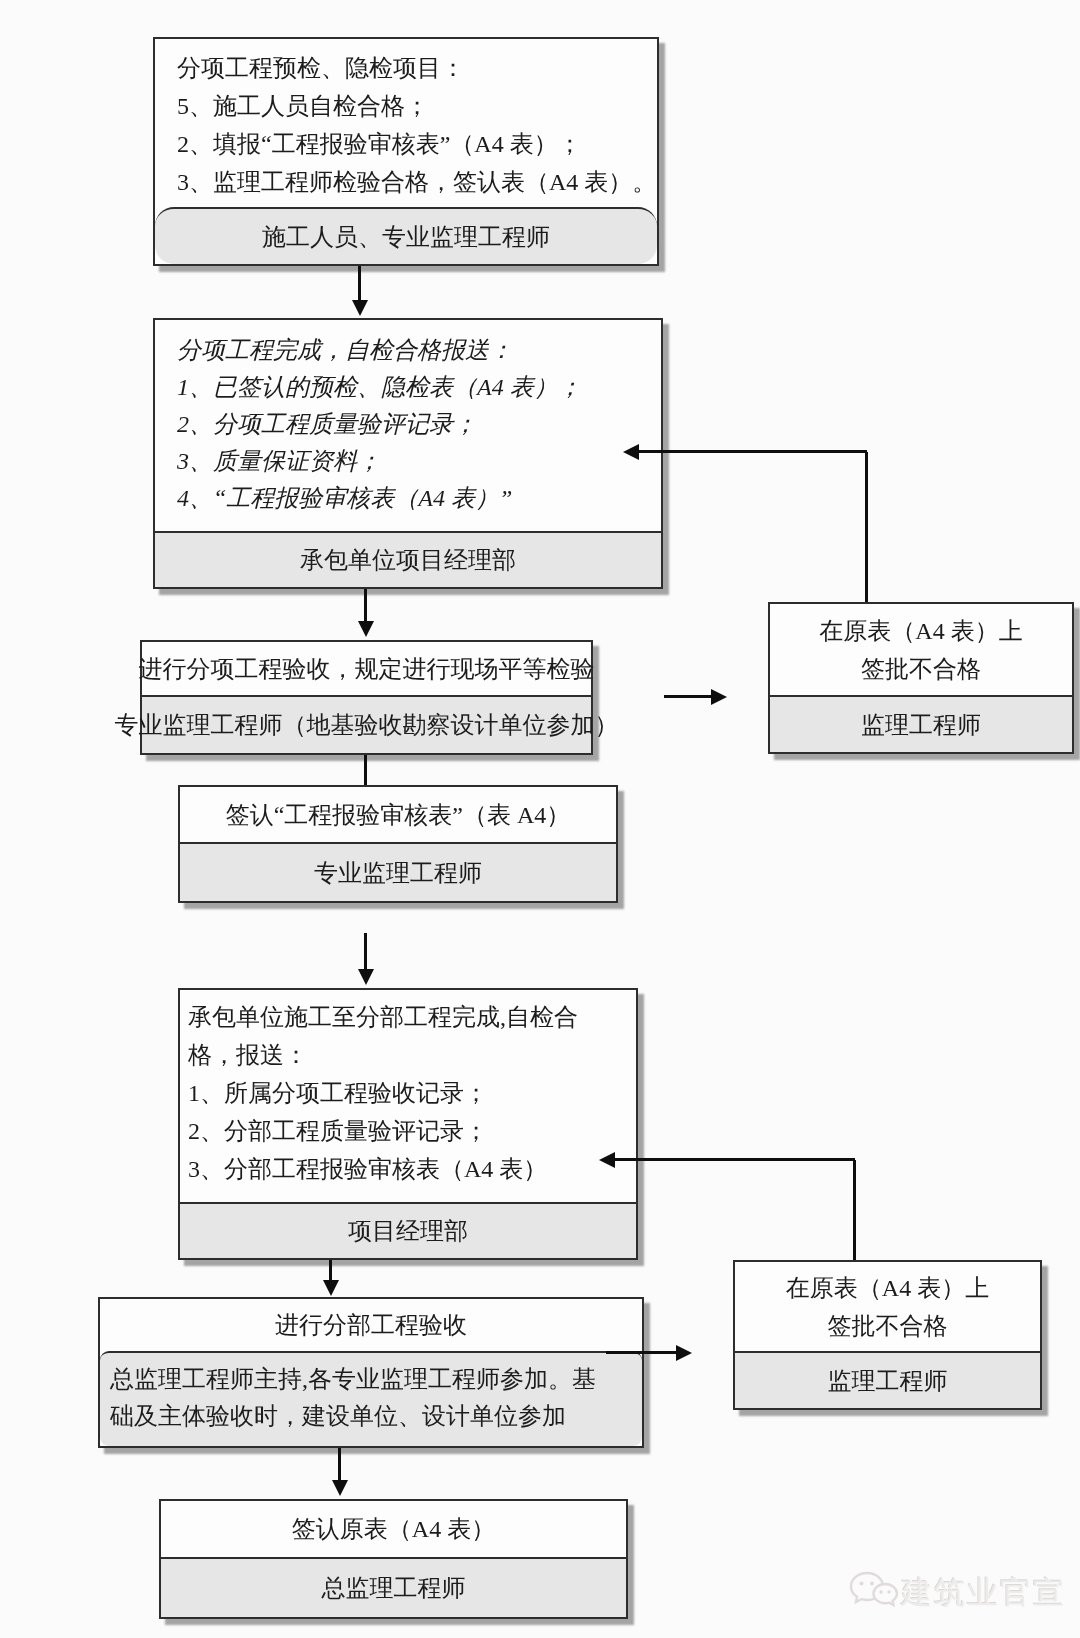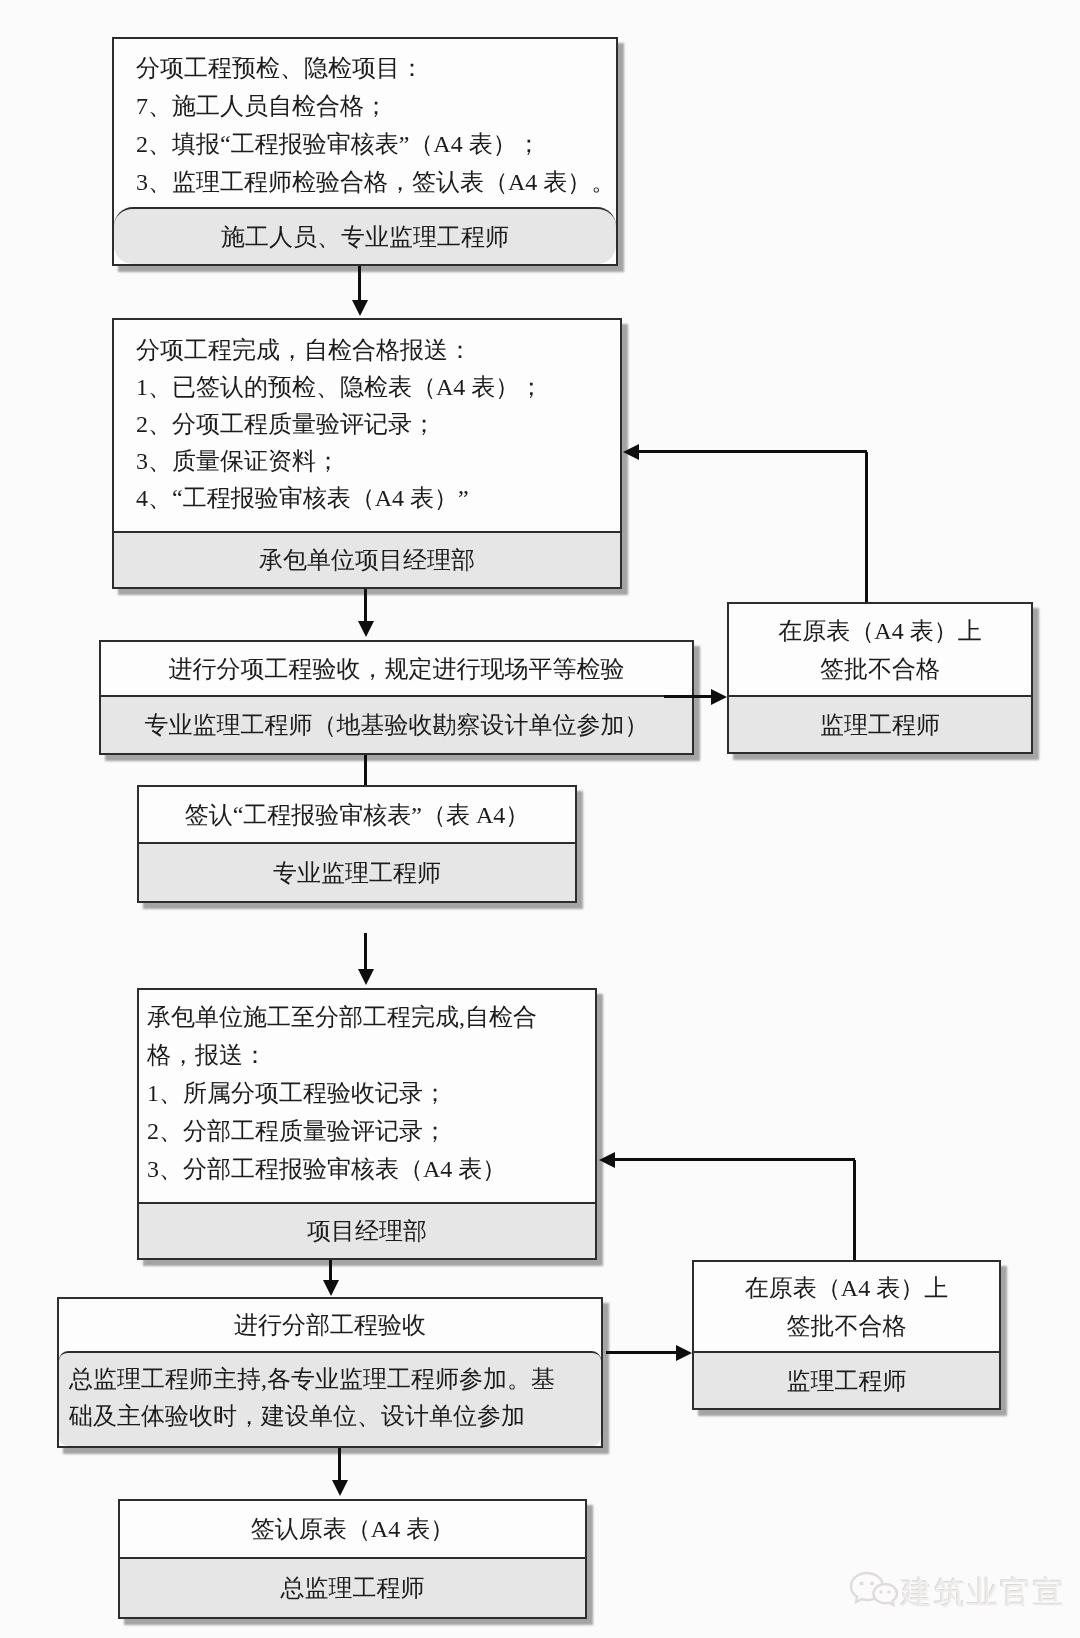--- a/index.html
+++ b/index.html
@@ -13,20 +13,21 @@
     overflow:hidden;
   }
   .box{
     position:absolute;
     display:flex;flex-direction:column;
     border:2px solid #2d2d2d;
     background:#fdfdfd;
     box-shadow:6px 6px 2px rgba(92,92,92,.55);
     box-sizing:border-box;
     font-size:24px;
+    margin-left:41px;
   }
   .body{flex:1;padding:10px 6px 0 22px;line-height:38px;}
   .body .ln{white-space:nowrap;}
   .title{flex:1;display:flex;align-items:center;justify-content:center;white-space:nowrap;}
   .center-lines{flex:1;display:flex;flex-direction:column;justify-content:center;line-height:38px;text-align:center;}
   .foot{
     border-top:2px solid #2d2d2d;
     background:#e6e6e6;
     display:flex;align-items:center;justify-content:center;
     white-space:nowrap;
@@ -61,45 +62,45 @@
   }
 </style>
 </head>
 <body>
 
 <div class="canvas">
 
   <div class="box" style="left:112px;top:37px;width:506px;height:229px;">
     <div class="body">
       <div class="ln">分项工程预检、隐检项目：</div>
-      <div class="ln">7、施工人员自检合格；</div>
+      <div class="ln">5、施工人员自检合格；</div>
       <div class="ln">2、填报“工程报验审核表”（A4 表）；</div>
       <div class="ln">3、监理工程师检验合格，签认表（A4 表）。</div>
     </div>
     <div class="foot" style="height:55px;border-radius:19px;">施工人员、专业监理工程师</div>
   </div>
 
   <div class="vline" style="left:358px;top:266px;height:36px;"></div>
   <div class="head-down" style="left:352px;top:300px;"></div>
 
   <div class="box" style="left:112px;top:318px;width:510px;height:271px;">
-    <div class="body" style="padding-top:12px;line-height:37px;">
+    <div class="body" style="padding-top:12px;line-height:37px;font-style:italic;">
       <div class="ln">分项工程完成，自检合格报送：</div>
       <div class="ln">1、已签认的预检、隐检表（A4 表）；</div>
       <div class="ln">2、分项工程质量验评记录；</div>
       <div class="ln">3、质量保证资料；</div>
       <div class="ln">4、“工程报验审核表（A4 表）”</div>
     </div>
     <div class="foot" style="height:54px;">承包单位项目经理部</div>
   </div>
 
   <div class="vline" style="left:364px;top:589px;height:34px;"></div>
   <div class="head-down" style="left:358px;top:621px;"></div>
 
-  <div class="box" style="left:99px;top:640px;width:595px;height:115px;">
+  <div class="box" style="left:99px;top:640px;width:453px;height:115px;">
     <div class="title">进行分项工程验收，规定进行现场平等检验</div>
     <div class="foot" style="height:56px;">专业监理工程师（地基验收勘察设计单位参加）</div>
   </div>
 
   <div class="hline" style="left:664px;top:695px;width:48px;"></div>
   <div class="head-right" style="left:711px;top:689px;"></div>
 
   <div class="box" style="left:727px;top:602px;width:306px;height:152px;">
     <div class="center-lines">
       <div class="ln">在原表（A4 表）上</div>

